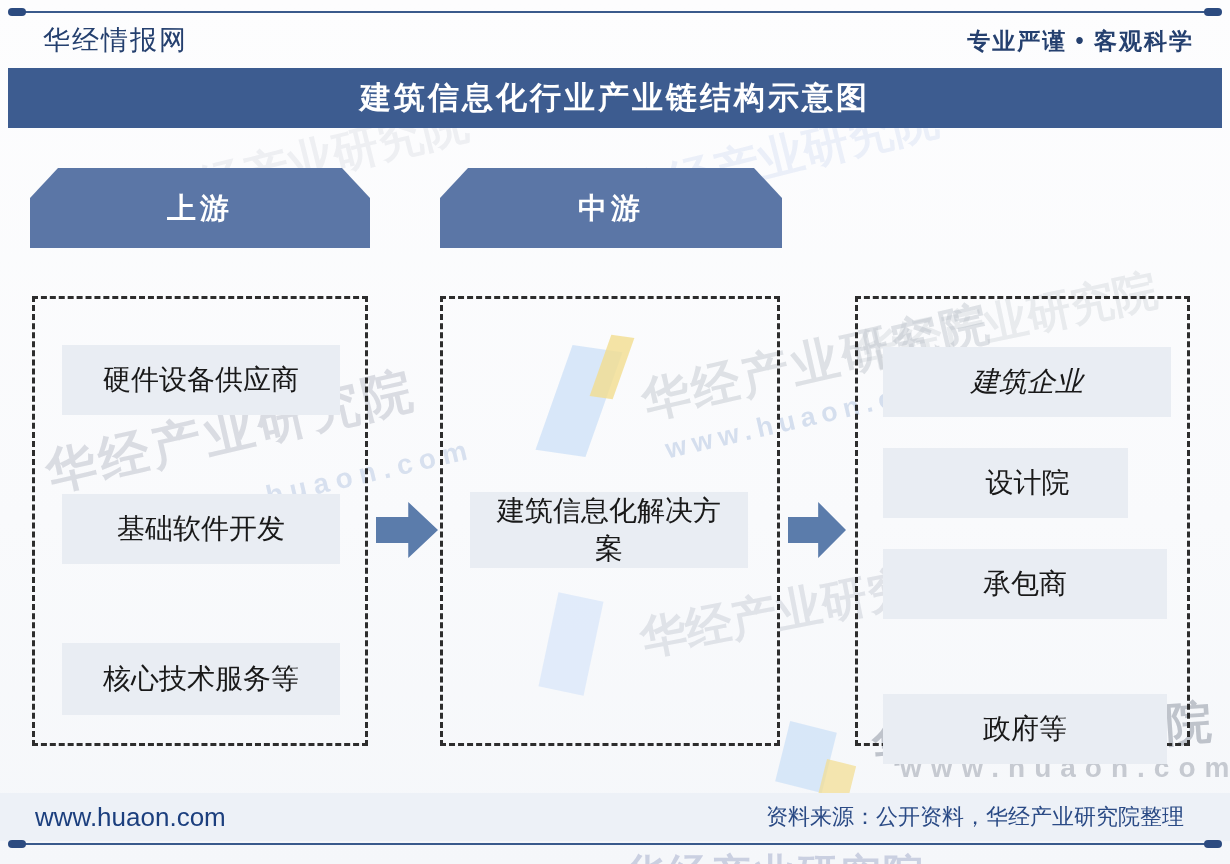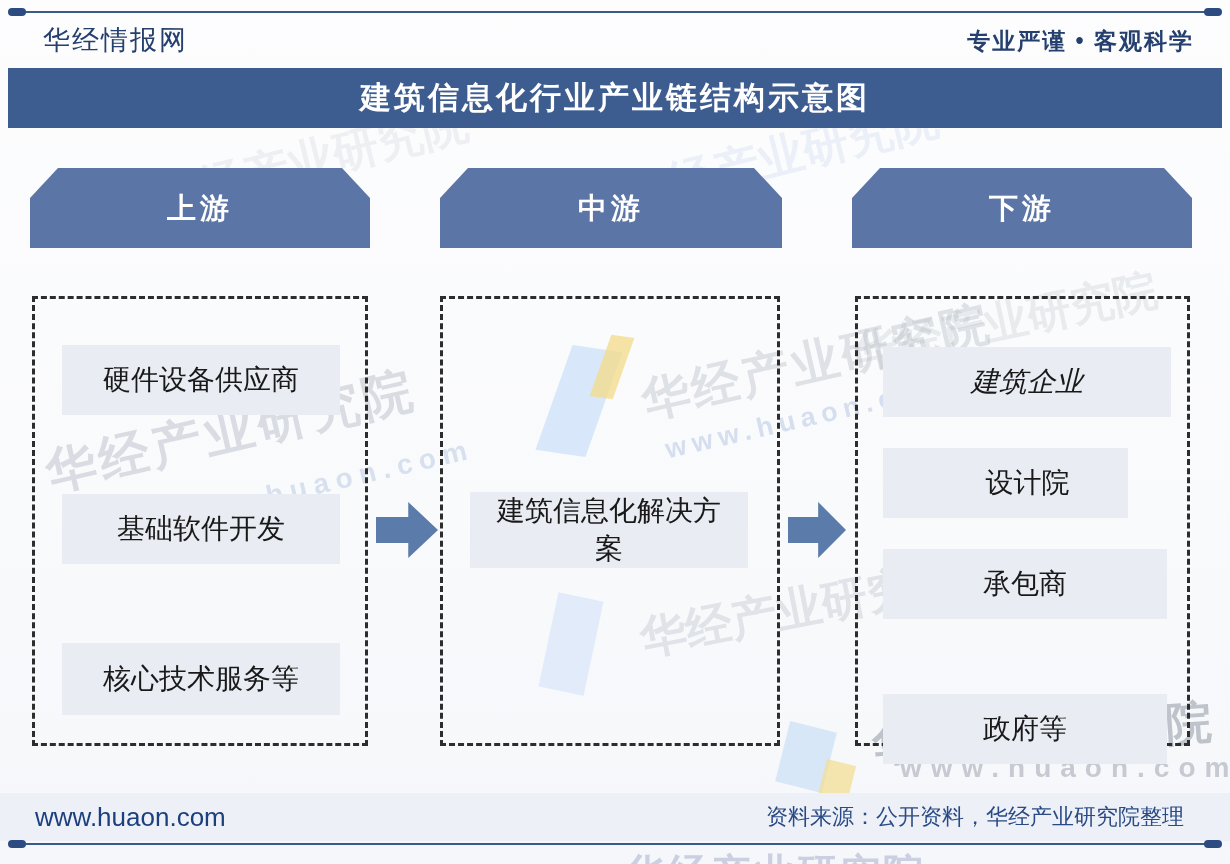--- a/index.html
+++ b/index.html
@@ -118,21 +118,20 @@
       <polygon points="21,0 33,5 33,25 21,30" fill="#2c4b80"></polygon>
     </svg>
     <span class="brand-name">华经情报网</span>
   </div>
   <div class="slogan">专业严谨 • 客观科学</div>
 
   <div class="title-bar">建筑信息化行业产业链结构示意图</div>
 
   <div class="col-head col-head-1">上游</div>
   <div class="col-head col-head-2">中游</div>
-  <div class="col-head col-head-3">下游</div>
 
   <div class="dash-box dash-box-1"></div>
   <div class="dash-box dash-box-2"></div>
   <div class="dash-box dash-box-3"></div>
 
   <div class="item item-line u1">硬件设备供应商</div>
   <div class="item item-line u2">基础软件开发</div>
   <div class="item u3">核心技术服务等</div>
 
   <div class="item m1">建筑信息化解决方案</div>

